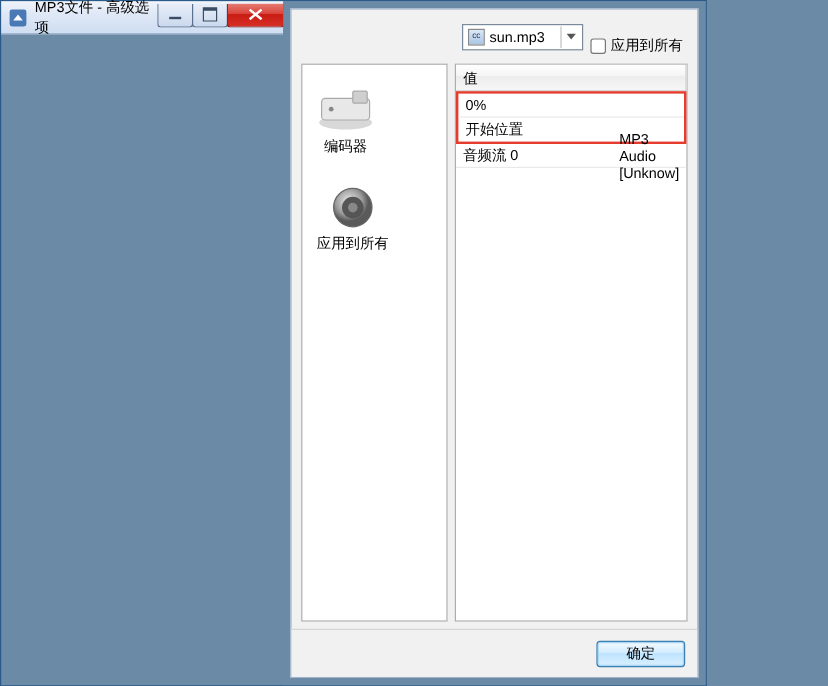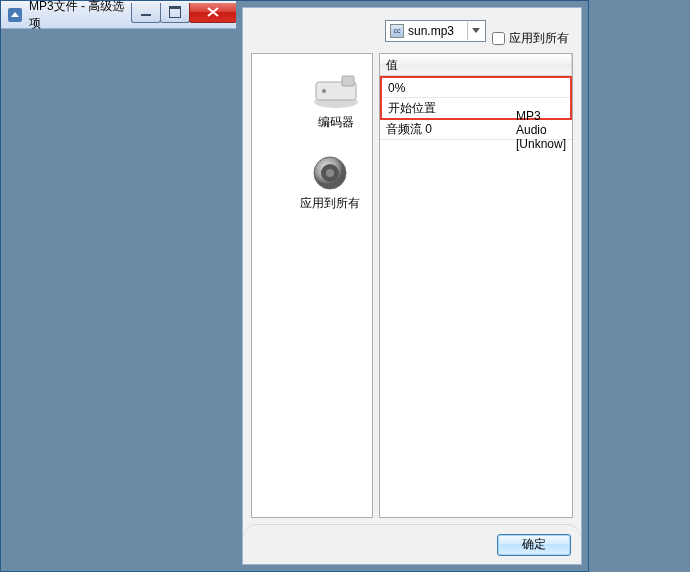--- a/index.html
+++ b/index.html
@@ -40,21 +40,21 @@
     display:flex; align-items:center; padding:0 2px 0 4px; font-size:12px;
   }
   .file-dd .file-icon { width:14px; height:14px; margin-right:4px; border:1px solid #888; background:linear-gradient(to bottom,#dbe9f7,#a9c6e4); display:flex; align-items:center; justify-content:center; font-size:7px; color:#335;}
   .file-dd .file-name { flex:1; }
   .file-dd .dd-arrow { width:16px; height:18px; border-left:1px solid #c0c0c0; display:flex; align-items:center; justify-content:center;}
   .apply-all { display:flex; align-items:center; font-size:12px; gap:4px; padding-right:4px;margin-top:16px;}
   .apply-all input { width:13px; height:13px; }
   .main-area { flex:1; display:flex; padding: 2px 8px 6px 8px; gap:6px; overflow:hidden; }
   .sidebar {
     width: 122px; background:#fff; border:1px solid #adadad;
-    display:flex; flex-direction:column; align-items:flex-end; padding-top:8px;
+    display:flex; flex-direction:column; align-items:flex-start; padding-top:8px;
   }
   .side-item {
     display:flex; flex-direction:column; align-items:center; gap:4px;
     padding: 8px 4px 8px 4px; font-size:12px; border:2px solid transparent; margin: 2px 6px;
   }
   .side-item.selected { border:2px solid #e53c2e; }
   .side-item .icn { width:48px; height:36px; display:flex; align-items:center; justify-content:center; }
   .content {
     flex:1; background:#fff; border:1px solid #adadad; display:flex; flex-direction:column;
   }
@@ -70,21 +70,21 @@
   .data-row {
     display:flex; height:20px; font-size:12px; align-items:center;
     border-bottom:1px solid #e9e9e9;
   }
   .data-row .col { padding:2px 6px; }
   .highlight-box {
     border:2px solid #e53c2e;
   }
   .footer {
     height:40px; background:#f1f1f1; border-top:1px solid #d6d6d6;
-    display:flex; justify-content:flex-end; align-items:center; gap:8px; padding:0 10px;border-radius:14px;
+    display:flex; justify-content:flex-end; align-items:center; gap:8px; padding:0 10px;
   }
   .footer .btn {
     min-width:74px; height:22px; font-size:12px;
     border:1px solid #8a8a8a; border-radius:3px;
     background:linear-gradient(to bottom,#fdfdfd,#e9e9e9);
     display:flex; align-items:center; justify-content:center;
   }
   .footer .btn.primary {
     border:1px solid #3c7fb1;
     box-shadow: inset 0 0 0 1px #a9d4f2;

